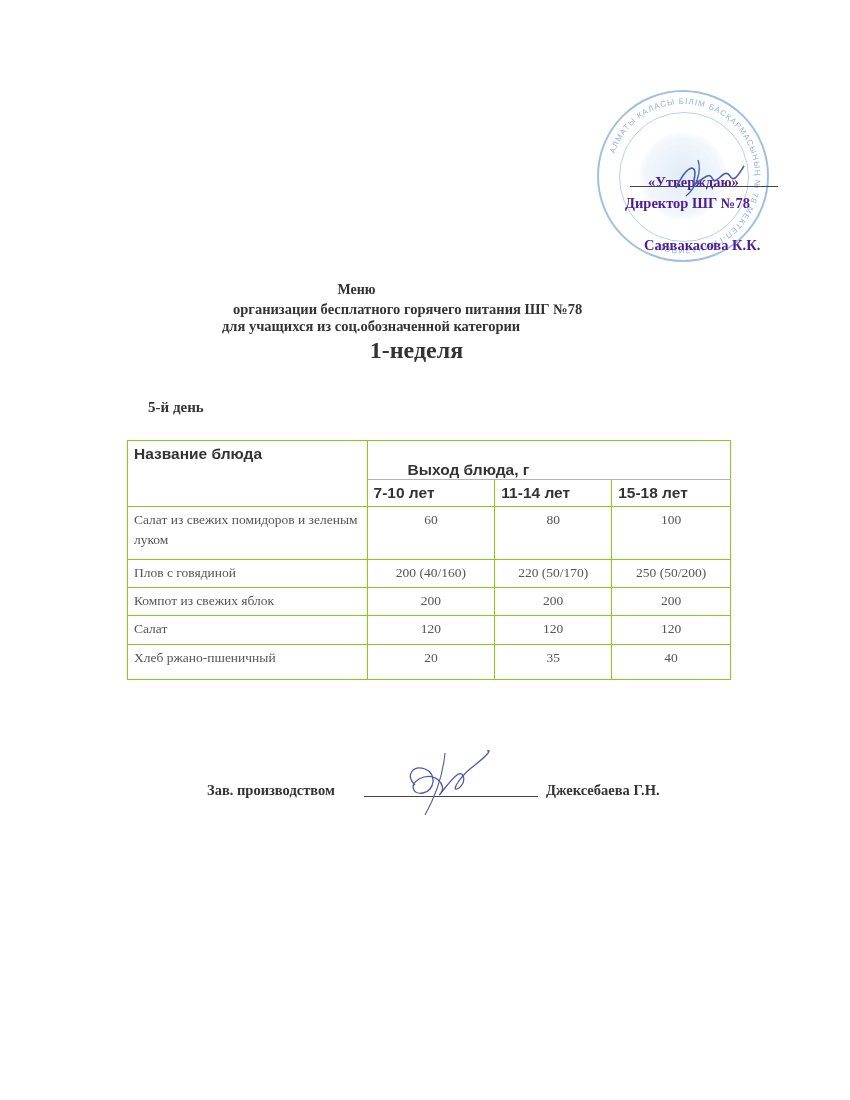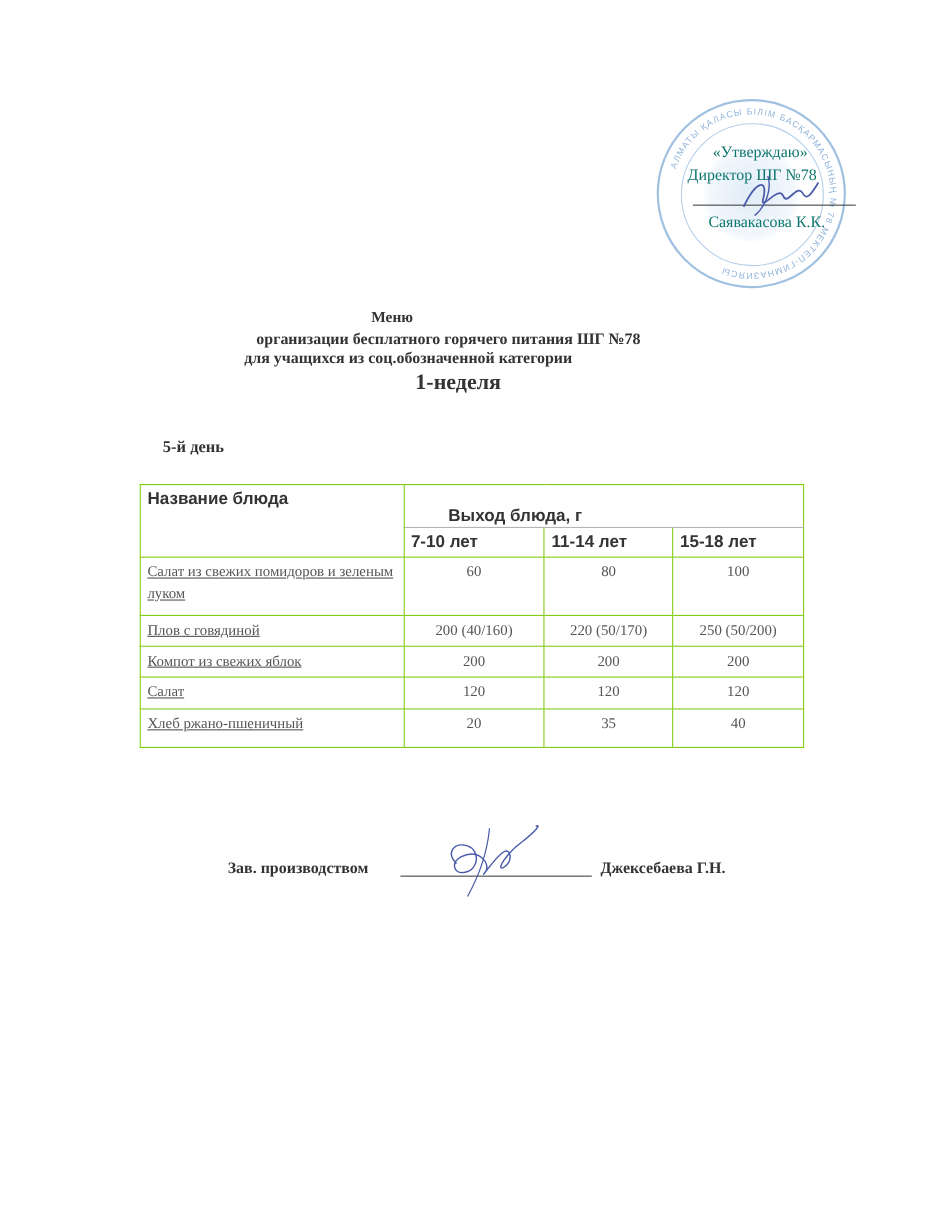--- a/index.html
+++ b/index.html
@@ -15,34 +15,34 @@
   }
   .stamp-inner {
     position: absolute; left: 20px; top: 20px; width: 128px; height: 128px; border-radius: 50%;
     border: 1.5px solid #a8c7e6;
   }
   .stamp-emblem {
     position: absolute; left: 40px; top: 40px; width: 88px; height: 88px; border-radius: 50%;
     background: radial-gradient(circle, rgba(150,190,230,0.35) 0%, rgba(150,190,230,0.15) 60%, rgba(255,255,255,0) 75%);
   }
   .stamp svg { position: absolute; left: -2px; top: -2px; }
-  .approve { font-weight: normal; font-size: 14.5px; color: #0f766e; line-height: 17px; }
+  .approve { font-weight: bold; font-size: 14.5px; color: #4c1d95; line-height: 17px; margin-top: 43px; }
   .sig-line { border-bottom: 1px solid #444; }
   .title { font-weight: bold; text-align: center; color: #333; }
   .day { font-weight: bold; font-size: 15px; color: #333; margin-left: 28px; }
   table.menu {
     position: absolute; left: 127px; top: 440px; width: 604px; border-collapse: collapse;
     font-family: "Liberation Serif", serif;
   }
   table.menu td {
     border: 1px solid #84cc16; padding: 0 6px; vertical-align: top; color: #555;
   }
   .hdr { font-family: "Liberation Sans", "DejaVu Sans", sans-serif; font-weight: bold; font-size: 15.5px; color: #333 !important; }
   .hdr2 { font-family: "Liberation Sans", "DejaVu Sans", sans-serif; font-weight: bold; font-size: 15.5px; color: #333 !important; vertical-align: middle !important; }
-  .dish { font-size: 13.5px; line-height: 20px; padding-top: 3px !important; text-decoration: underline; }
+  .dish { font-size: 13.5px; line-height: 20px; padding-top: 3px !important; }
   .val { font-size: 13.5px; text-align: center; line-height: 20px; padding-top: 3px !important; }
   .footer { font-weight: bold; font-size: 14.5px; color: #333; }
 </style>
 </head>
 <body>
 
 <div class="abs stamp">
   <div class="stamp-inner"></div>
   <div class="stamp-emblem"></div>
   <svg width="172" height="172">
@@ -60,21 +60,21 @@
 <div class="abs sig-line" style="left:630px; top:186px; width:148px;"></div>
 <svg class="abs" style="left:668px; top:158px;" width="80" height="40">
   <path d="M8,30 C20,5 30,5 26,22 C22,36 40,10 44,20 C48,30 56,8 62,18 C66,26 72,14 76,8" stroke="#4a5aa8" stroke-width="1.6" fill="none"></path>
   <path d="M30,2 C34,14 28,30 18,38" stroke="#4a5aa8" stroke-width="1.3" fill="none"></path>
 </svg>
 <div class="abs approve" style="left:644px; top:194px;">Саявакасова К.К.</div>
 
 <div class="abs title" style="left:0; width:672px; top:282px; font-size:14px; padding-left:41px; box-sizing:border-box;">Меню</div>
 <div class="abs title" style="left:233px; top:301px; font-size:14.5px; text-align:right;">организации бесплатного горячего питания ШГ №78</div>
 <div class="abs title" style="left:222px; top:318px; font-size:14.5px; text-align:left;">для учащихся из соц.обозначенной категории</div>
-<div class="abs title" style="left:0; width:818px; top:337px; font-size:20px; padding-left:15px; box-sizing:border-box;">1-неделя</div>
+<div class="abs title" style="left:0; width:818px; top:337px; font-size:24px; padding-left:15px; box-sizing:border-box;">1-неделя</div>
 
 <div class="abs day" style="left:120px; top:399px;">5-й день</div>
 
 <table class="menu">
   <colgroup>
       <col style="width:240px">
       <col style="width:128px">
       <col style="width:117px">
       <col style="width:119px">
     </colgroup>

